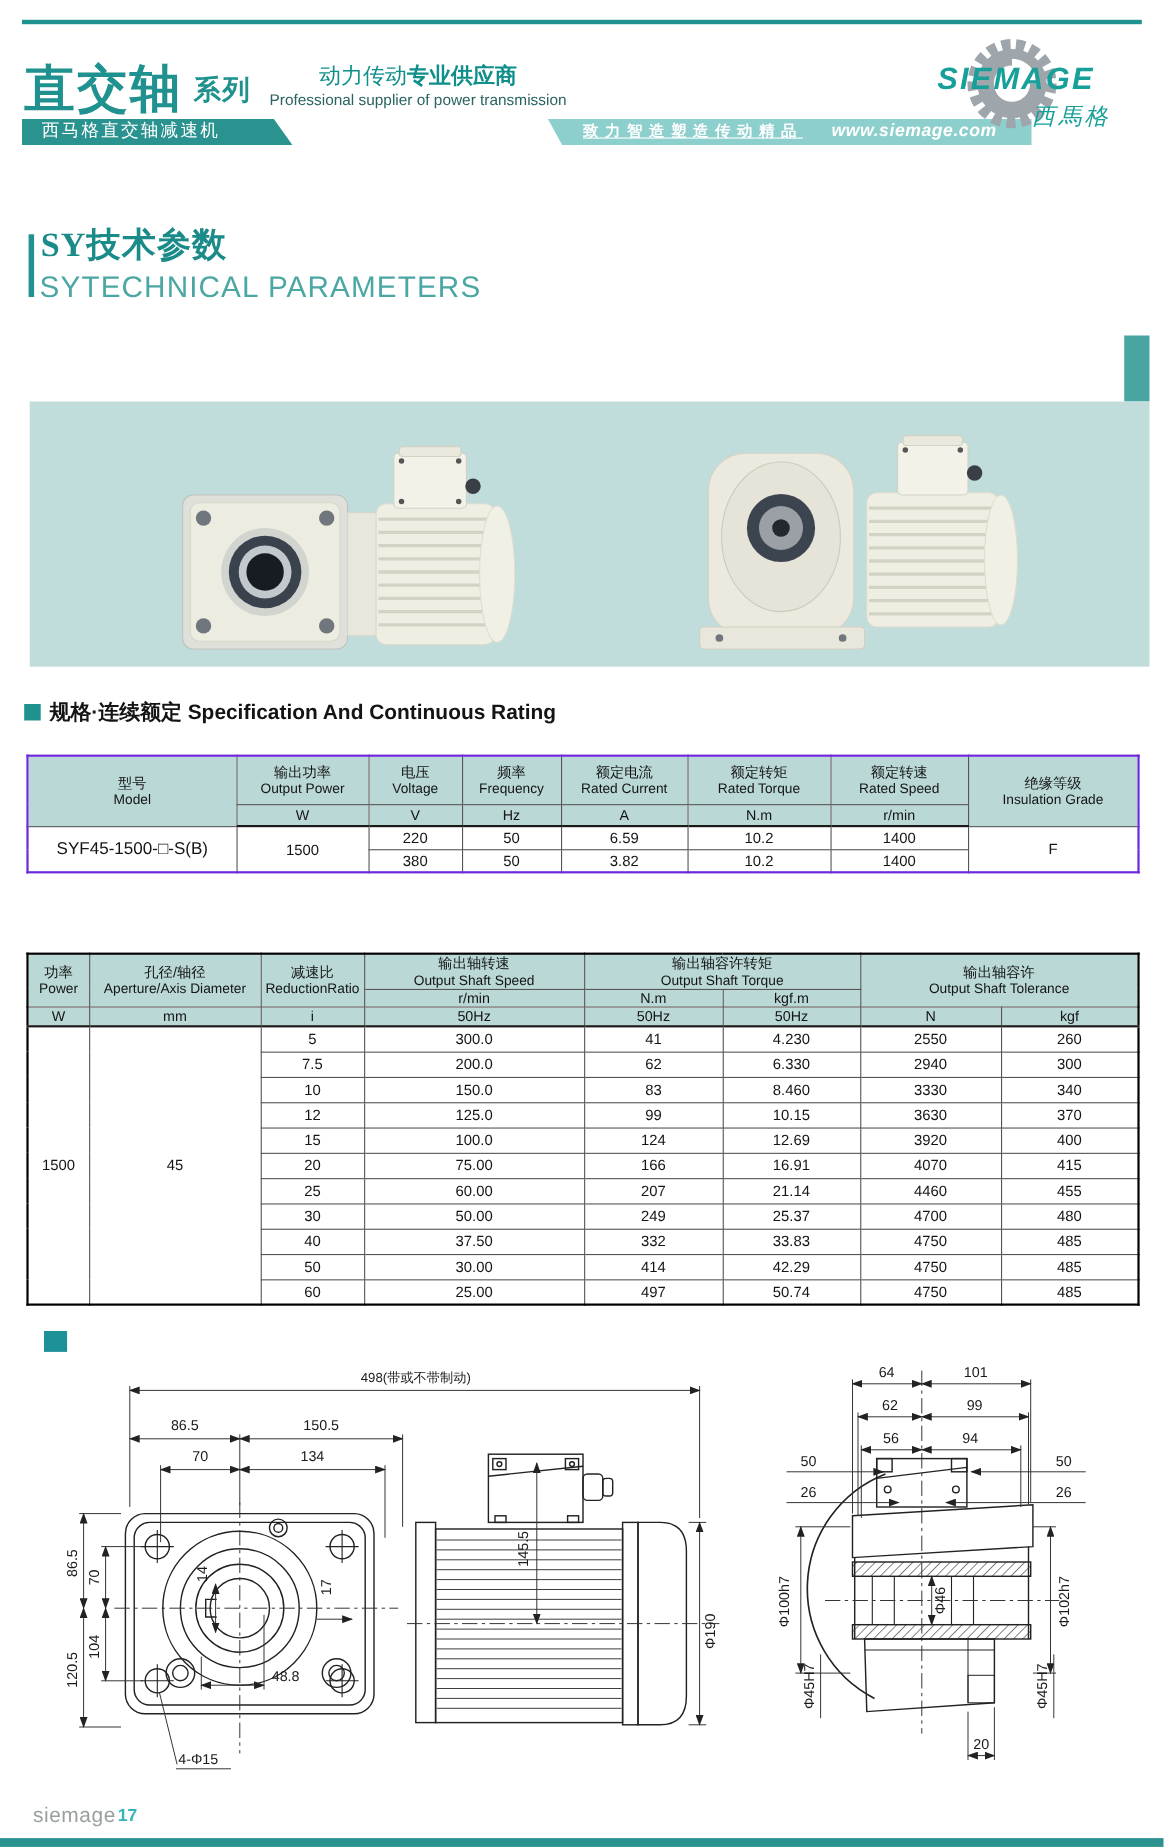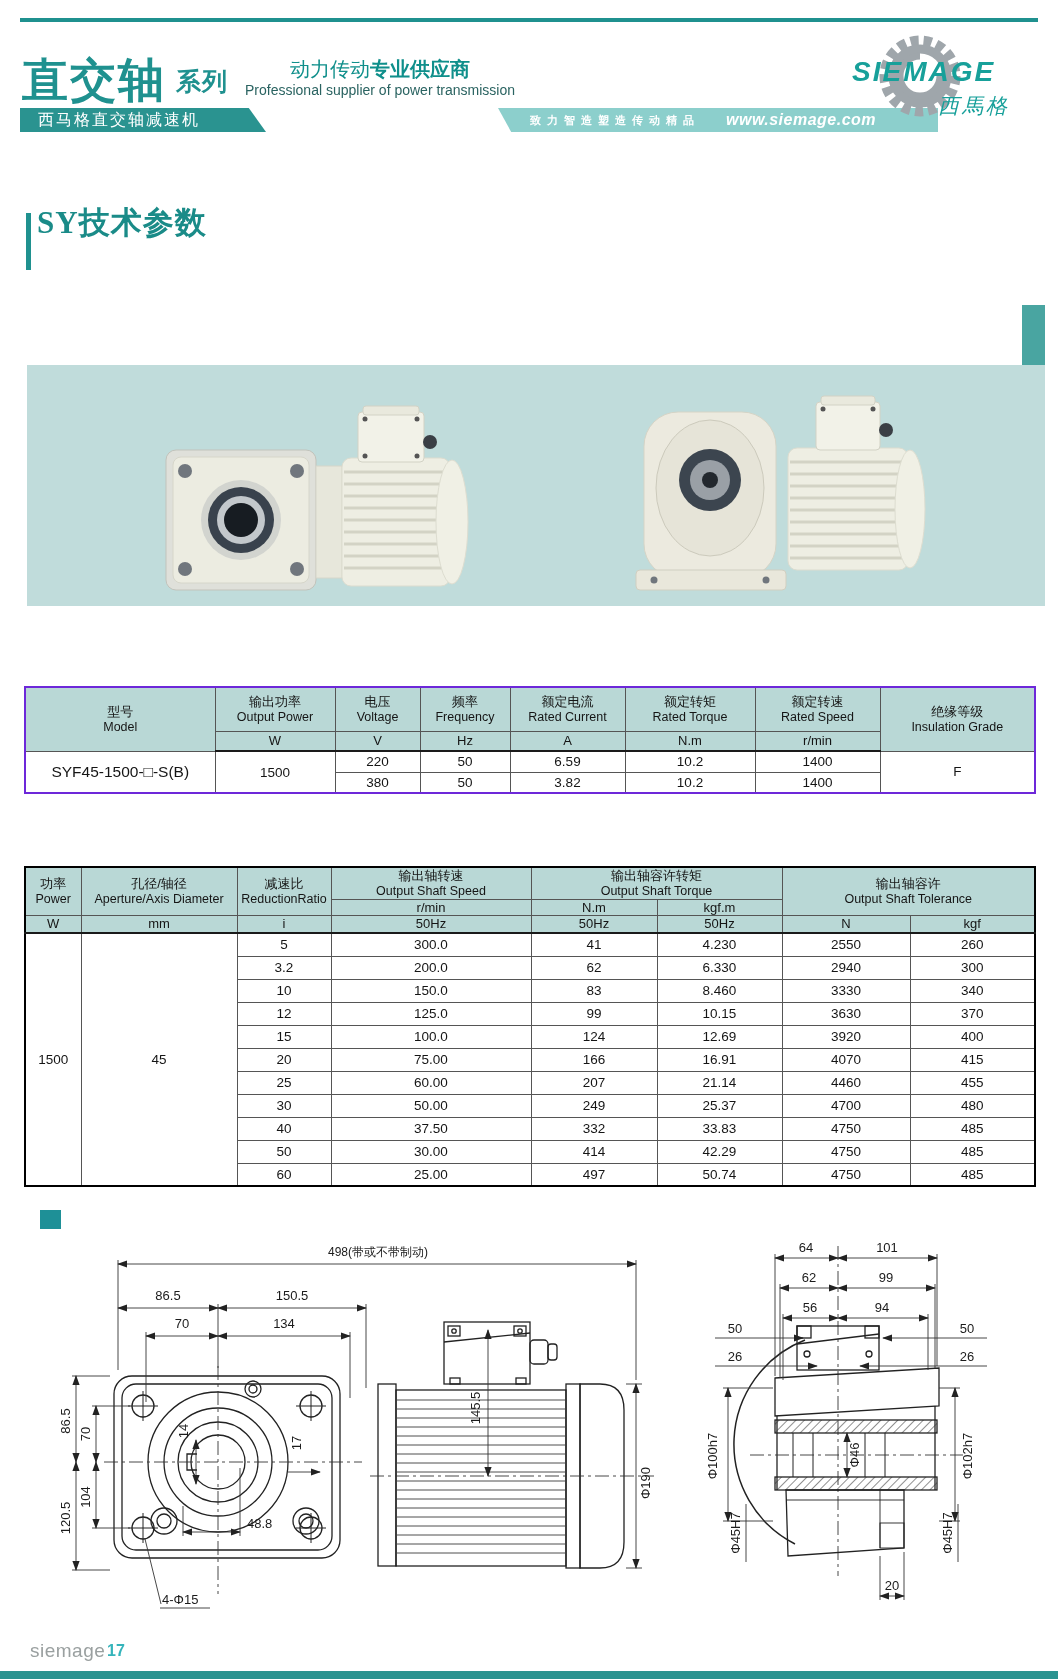--- a/index.html
+++ b/index.html
@@ -14,21 +14,21 @@
   .series-suffix { font-size:25px; letter-spacing:1px; vertical-align:6px; margin-left:10px; font-weight:bold; }
   .supplier { left:245px; top:57px; line-height:1.25;text-align:center; }
   .supplier .cn { font-size:20px; color:#0f8f8b; }
   .supplier .cn b { font-weight:bold; }
   .supplier .en { font-size:14px; color:#2a6361; }
   .banner-dark { left:20px; top:108px; width:246px; height:24px; background:#2a9390;
                  clip-path:polygon(0 0,93% 0,100% 100%,0 100%); color:#fff; font-size:16px;
                  line-height:24px; padding-left:18px; letter-spacing:2px; }
   .banner-light { left:498px; top:108px; width:440px; height:24px; background:var(--banner_light,#8ccfcc);
                   clip-path:polygon(0 0,100% 0,100% 100%,3% 100%); color:#fff; display:flex; align-items:center; }
-  .banner-light .slogan { font-size:11px; font-weight:bold; letter-spacing:6px; margin-left:32px; }
+  .banner-light .slogan { font-size:14px; font-weight:bold; letter-spacing:6px; margin-left:32px;text-decoration:underline; }
   .banner-light .url { font-size:16px; font-weight:bold; font-style:italic; margin-left:26px; letter-spacing:0.5px; }
   .logo-gear { left:862px; top:26px; }
   .logo-text { left:852px; top:56px; font-size:28px; font-weight:bold; font-style:italic;
                color:#17a09a; letter-spacing:2px; }
   .logo-cn { left:938px; top:92px; font-size:21px; font-style:italic; color:#17a09a; letter-spacing:3px; }
 
   
   .title-bar { left:26px; top:213px; width:5px; height:57px; background:var(--teal,#1f918f); }
   .title-cn { left:37px; top:202px; font-size:31px; font-weight:bold; color:#1a8b88;
               font-family:"Liberation Serif", serif; letter-spacing:1px; }
@@ -97,20 +97,21 @@
   <svg class="abs logo-gear" width="116" height="104" viewBox="0 0 116 104">
     <circle cx="58" cy="50" r="33" fill="none" stroke="#9fa6ab" stroke-width="15" stroke-dasharray="7.6 4.6"></circle>
     <circle cx="58" cy="50" r="27" fill="none" stroke="#9fa6ab" stroke-width="9"></circle>
     <path d="M58 30 A20 20 0 1 0 78 50" fill="none" stroke="#9fa6ab" stroke-width="7"></path>
   </svg>
   <div class="abs logo-text">SIEMAGE</div>
   <div class="abs logo-cn">西馬格</div>
 
   <div class="abs title-bar"></div>
   <div class="abs title-cn">SY技术参数</div>
+  <div class="abs title-en">SYTECHNICAL PARAMETERS</div>
 
   <div class="abs band-tab"></div>
   <div class="abs band"></div>
 
   <svg class="abs" style="left:158px;top:398px;" width="330" height="198" viewBox="0 0 330 198">
     <rect x="8" y="52" width="150" height="140" rx="10" fill="#dfe0da" stroke="#c2c3bb"></rect>
     <rect x="15" y="59" width="136" height="126" rx="8" fill="#ecece1" stroke="#d6d6ca"></rect>
     <circle cx="27" cy="73" r="7" fill="#70767d"></circle>
       <circle cx="139" cy="73" r="7" fill="#70767d"></circle>
     <circle cx="27" cy="171" r="7" fill="#70767d"></circle>
@@ -144,20 +145,23 @@
     <rect x="168" y="58" width="120" height="122" rx="9" fill="#eeeee3" stroke="#dcdccf"></rect>
     <path d="M170 72 H286 M170 84 H286 M170 96 H286 M170 108 H286 M170 120 H286 M170 132 H286 M170 144 H286 M170 156 H286 M170 168 H286" stroke="#d3d3c5" stroke-width="3"></path>
     <ellipse cx="290" cy="119" rx="15" ry="59" fill="#f0f0e5" stroke="#ddddd0"></ellipse>
     <rect x="196" y="12" width="64" height="48" rx="4" fill="#f2f2e8" stroke="#d2d2c5"></rect>
     <rect x="201" y="6" width="54" height="9" rx="3" fill="#e9e9dd" stroke="#d2d2c5"></rect>
     <circle cx="203" cy="19" r="2.5" fill="#555"></circle>
       <circle cx="253" cy="19" r="2.5" fill="#555"></circle>
     <circle cx="266" cy="40" r="7" fill="#3a3f45"></circle>
   </svg>
 
+  <div class="abs sec1">
+    <span class="sq"></span><span>规格·连续额定 </span><span>Specification And Continuous Rating</span>
+  </div>
 
   <table class="abs spec">
     <colgroup>
         <col style="width:190px">
         <col style="width:120px">
         <col style="width:85px">
         <col style="width:90px">
         <col style="width:115px">
         <col style="width:130px">
         <col style="width:125px">
@@ -287,21 +291,21 @@
         <td class="dv" rowspan="11">1500</td>
         <td class="dv" rowspan="11">45</td>
         <td class="dv">5</td>
           <td class="dv">300.0</td>
           <td class="dv">41</td>
           <td class="dv">4.230</td>
           <td class="dv">2550</td>
           <td class="dv">260</td>
       </tr>
       <tr>
-          <td class="dv">3.2</td>
+          <td class="dv">7.5</td>
           <td class="dv">200.0</td>
           <td class="dv">62</td>
           <td class="dv">6.330</td>
           <td class="dv">2940</td>
           <td class="dv">300</td>
         </tr>
       <tr>
           <td class="dv">10</td>
           <td class="dv">150.0</td>
           <td class="dv">83</td>

